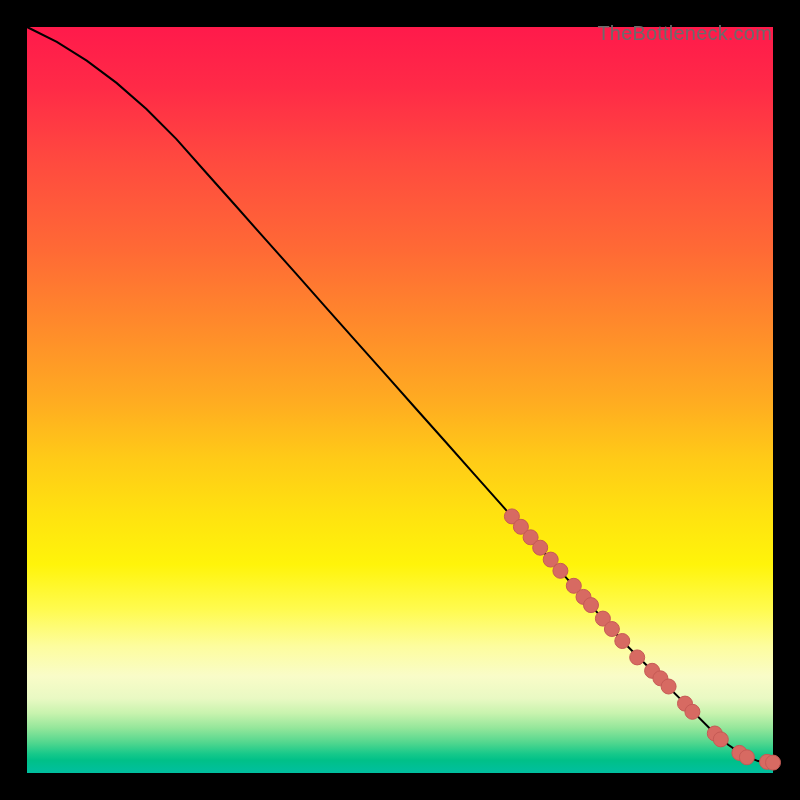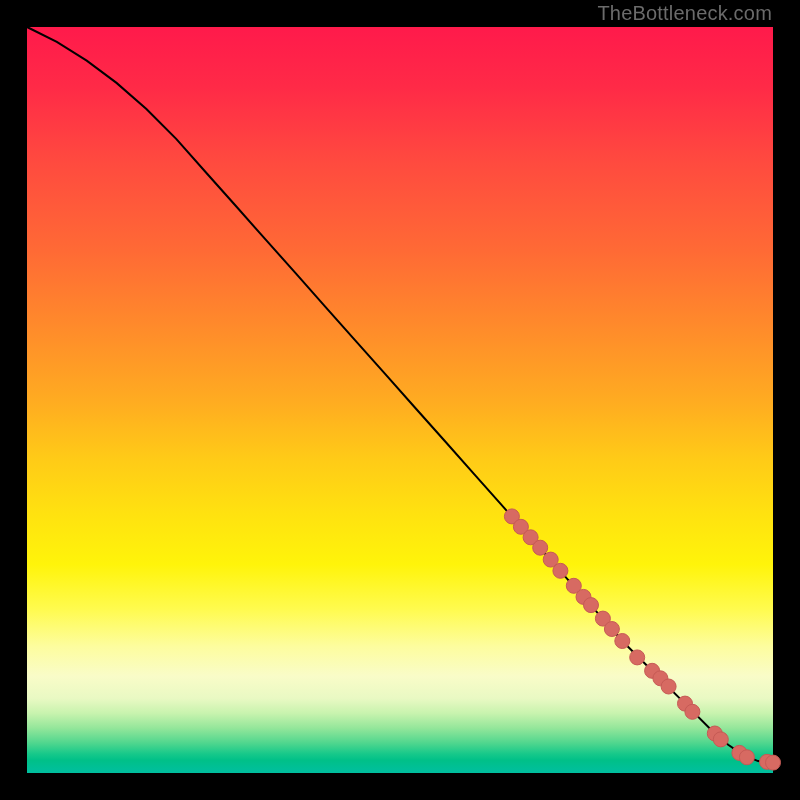--- a/index.html
+++ b/index.html
@@ -59,21 +59,21 @@
     stroke: #000;
     stroke-width: 2;
   }
   .dot {
     fill: #d76a62;
     stroke: #c65a55;
     stroke-width: 1;
   }
   .watermark {
     position: absolute;
-    top: 2px;
+    top: 22px;
     right: 28px;
     color: #6b6b6b;
     font-family: Arial, Helvetica, sans-serif;
     font-size: 20px;
     letter-spacing: 0.2px;
     user-select: none;
   }
 </style>
 </head>
 <body>

